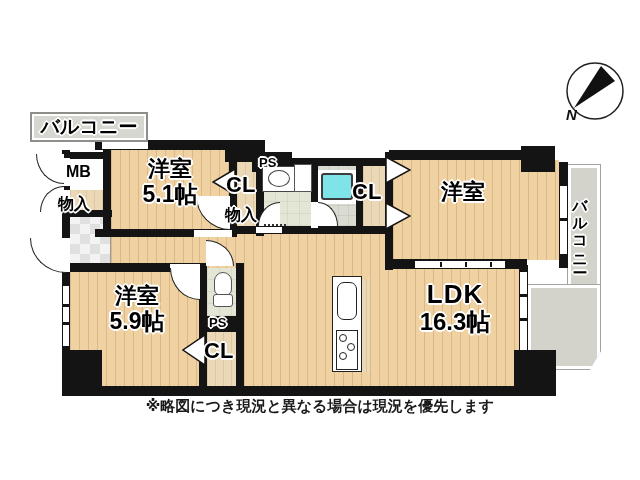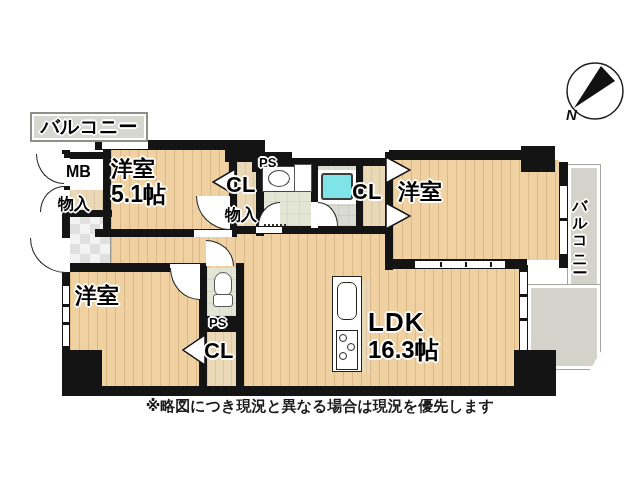--- a/index.html
+++ b/index.html
@@ -21,21 +21,21 @@
   .bathfloor{position:absolute;background-color:#dadbd1;
         background-image:repeating-linear-gradient(0deg,rgba(0,0,0,.06) 0 1px,transparent 1px 10px),
                          repeating-linear-gradient(90deg,rgba(0,0,0,.06) 0 1px,transparent 1px 10px);}
   .tile{position:absolute;background:repeating-conic-gradient(#e0e0e0 0% 25%,#f3f3f3 0% 50%) 0 0/20px 20px;
         border-right:1px solid #999;box-sizing:border-box;}
   .balcony{position:absolute;background:#d3d3cb;border:1px solid #a4a49e;
         box-shadow:inset 0 0 0 3px #fff;box-sizing:border-box;}
   .lbl{position:absolute;font-weight:bold;color:#000;white-space:nowrap;
        text-shadow:-1px -1px 0 #fff,1px -1px 0 #fff,-1px 1px 0 #fff,1px 1px 0 #fff,
                    -2px 0 0 #fff,2px 0 0 #fff,0 -2px 0 #fff,0 2px 0 #fff;}
-  .roomlbl{text-align:left;line-height:1.12;}
+  .roomlbl{text-align:center;line-height:1.12;}
   .arc{position:absolute;background:#fff;box-sizing:border-box;}
   .fixture{position:absolute;background:#fff;border:1px solid #333;box-sizing:border-box;}
 </style>
 </head>
 <body>
 
 <div id="stage">
 
   <div class="balcony" style="left:567px;top:164px;width:34px;height:124px;"></div>
   <div class="balcony" style="left:527px;top:284px;width:74px;height:86px;clip-path:polygon(0 0,100% 0,100% 78%,85% 100%,0 100%);"></div>
@@ -148,22 +148,23 @@
 
   <div class="lbl roomlbl" style="left:111px;top:157px;width:118px;">
     <div style="font-size:22px;">洋室</div>
     <div style="font-size:23px;">5.1帖</div>
   </div>
   <div class="lbl roomlbl" style="left:398px;top:180px;width:130px;">
     <div style="font-size:22px;">洋室</div>
   </div>
   <div class="lbl roomlbl" style="left:75px;top:284px;width:124px;">
     <div style="font-size:22px;">洋室</div>
+    <div style="font-size:23px;">5.9帖</div>
   </div>
-  <div class="lbl roomlbl" style="left:368px;top:280px;width:130px;margin-top:28px;">
+  <div class="lbl roomlbl" style="left:390px;top:280px;width:130px;">
     <div style="font-size:26px;letter-spacing:1px;">LDK</div>
     <div style="font-size:24px;">16.3帖</div>
   </div>
 
   <div class="lbl" style="left:66px;top:163px;font-size:16px;">MB</div>
   <div class="lbl" style="left:58px;top:194px;font-size:16px;">物入</div>
   <div class="lbl" style="left:226px;top:172px;font-size:22px;">CL</div>
   <div class="lbl" style="left:225px;top:205px;font-size:16px;">物入</div>
   <div class="lbl" style="left:259px;top:155px;font-size:13px;">PS</div>
   <div class="lbl" style="left:352px;top:179px;font-size:22px;">CL</div>

